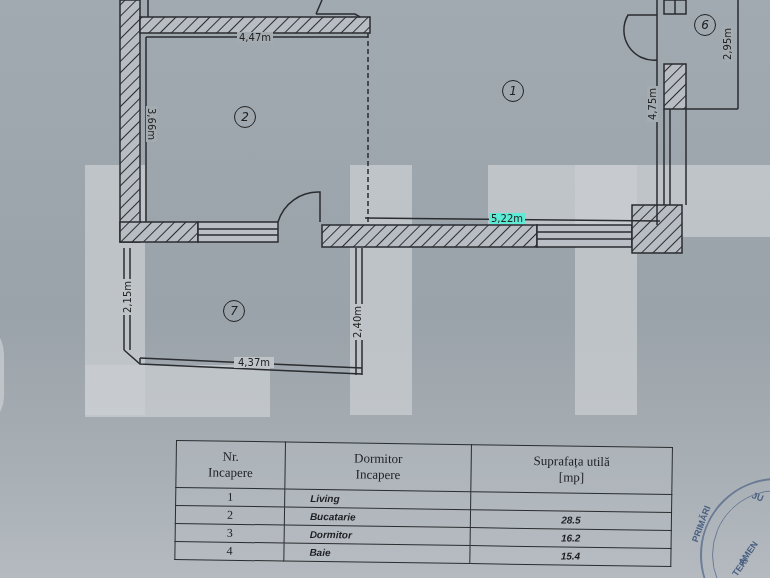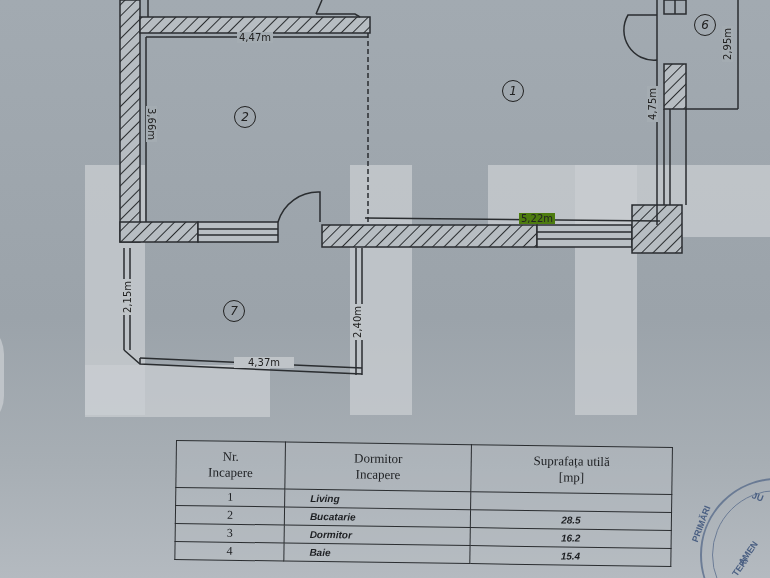--- a/index.html
+++ b/index.html
@@ -97,26 +97,26 @@
   </g>
 </svg>
 
 <div class="room-num" style="left:502px;top:80px;">1</div>
 <div class="room-num" style="left:234px;top:106px;">2</div>
 <div class="room-num" style="left:694px;top:14px;">6</div>
 <div class="room-num" style="left:223px;top:300px;">7</div>
 
 <div class="lbl" style="left:237px;top:32px;background:#a4acb2;padding:0 2px;text-align:center;">4,47m</div>
 <div class="lbl vlbl" style="left:157px;top:106px;background:#a4acb2;padding:0 2px;">3,66m</div>
-<div class="lbl" style="left:519px;top:213px;background:#4d7c0f;padding:0 2px;">5,22m</div>
+<div class="lbl" style="left:489px;top:213px;background:#5eead4;padding:0 2px;">5,22m</div>
 <div class="lbl vlbl" style="left:663px;top:82px;transform:rotate(-90deg);transform-origin:left top;top:122px;left:647px;background:#a4acb2;padding:0 2px;">4,75m</div>
 <div class="lbl vlbl" style="left:722px;top:62px;transform:rotate(-90deg);transform-origin:left top;background:#a4acb2;padding:0 2px;">2,95m</div>
 <div class="lbl vlbl" style="left:122px;top:315px;transform:rotate(-90deg);transform-origin:left top;background:#bfc4c8;padding:0 2px;">2,15m</div>
 <div class="lbl vlbl" style="left:352px;top:340px;transform:rotate(-90deg);transform-origin:left top;background:#bfc4c8;padding:0 2px;">2,40m</div>
-<div class="lbl" style="left:234px;top:357px;background:#bfc4c8;padding:0 14px;">4,37m</div>
+<div class="lbl" style="left:234px;top:357px;background:#bfc4c8;padding:0 4px;">4,37m</div>
 
 <table class="rooms">
   <tbody>
       <tr>
     <th style="width:108px;">
       <span>Nr.</span><br>
       <span>Incapere</span>
     </th>
     <th style="width:185px;">
       <span>Dormitor</span><br>

